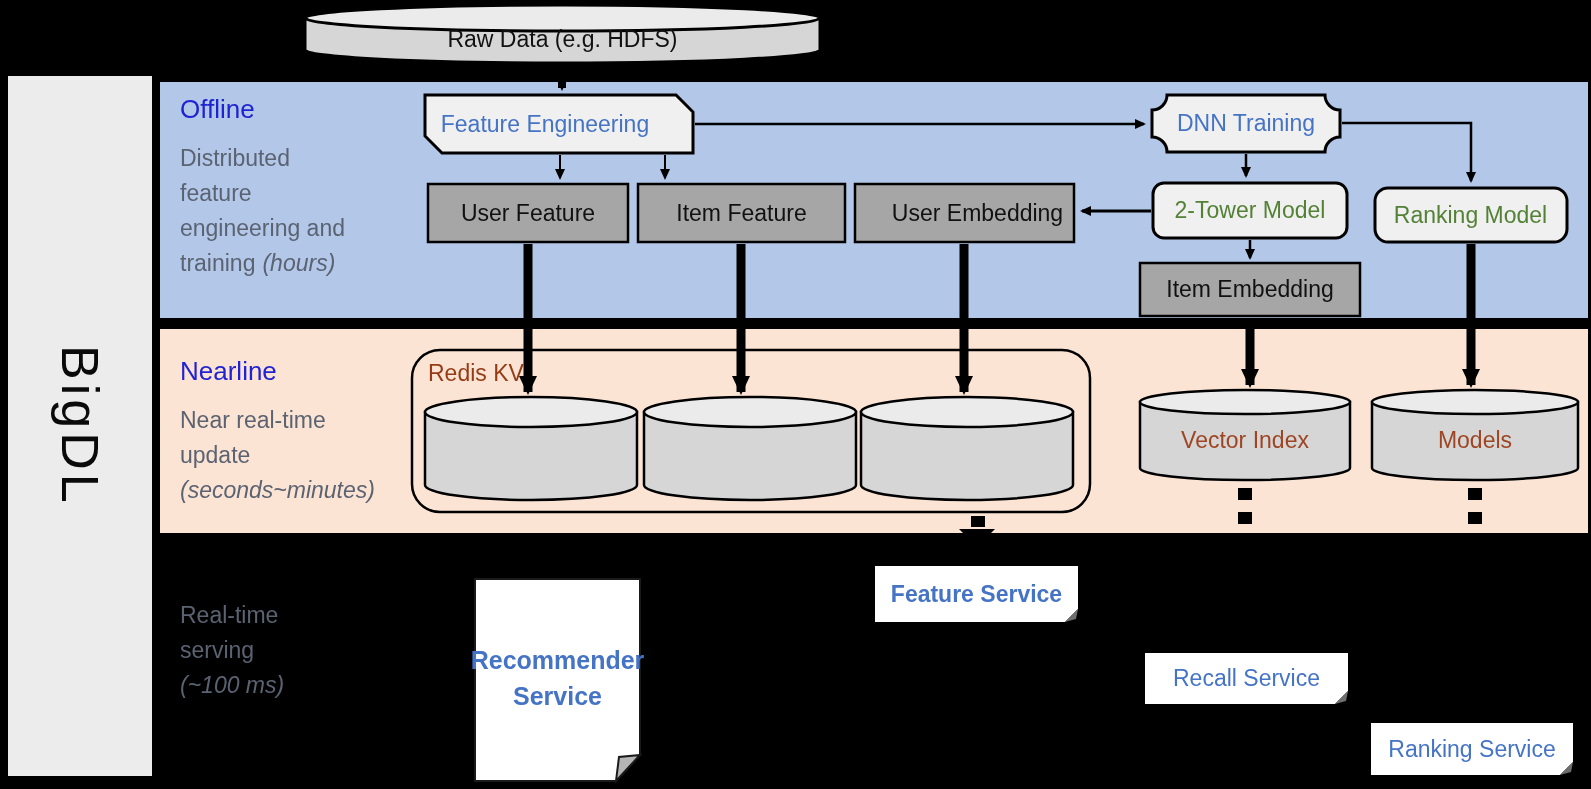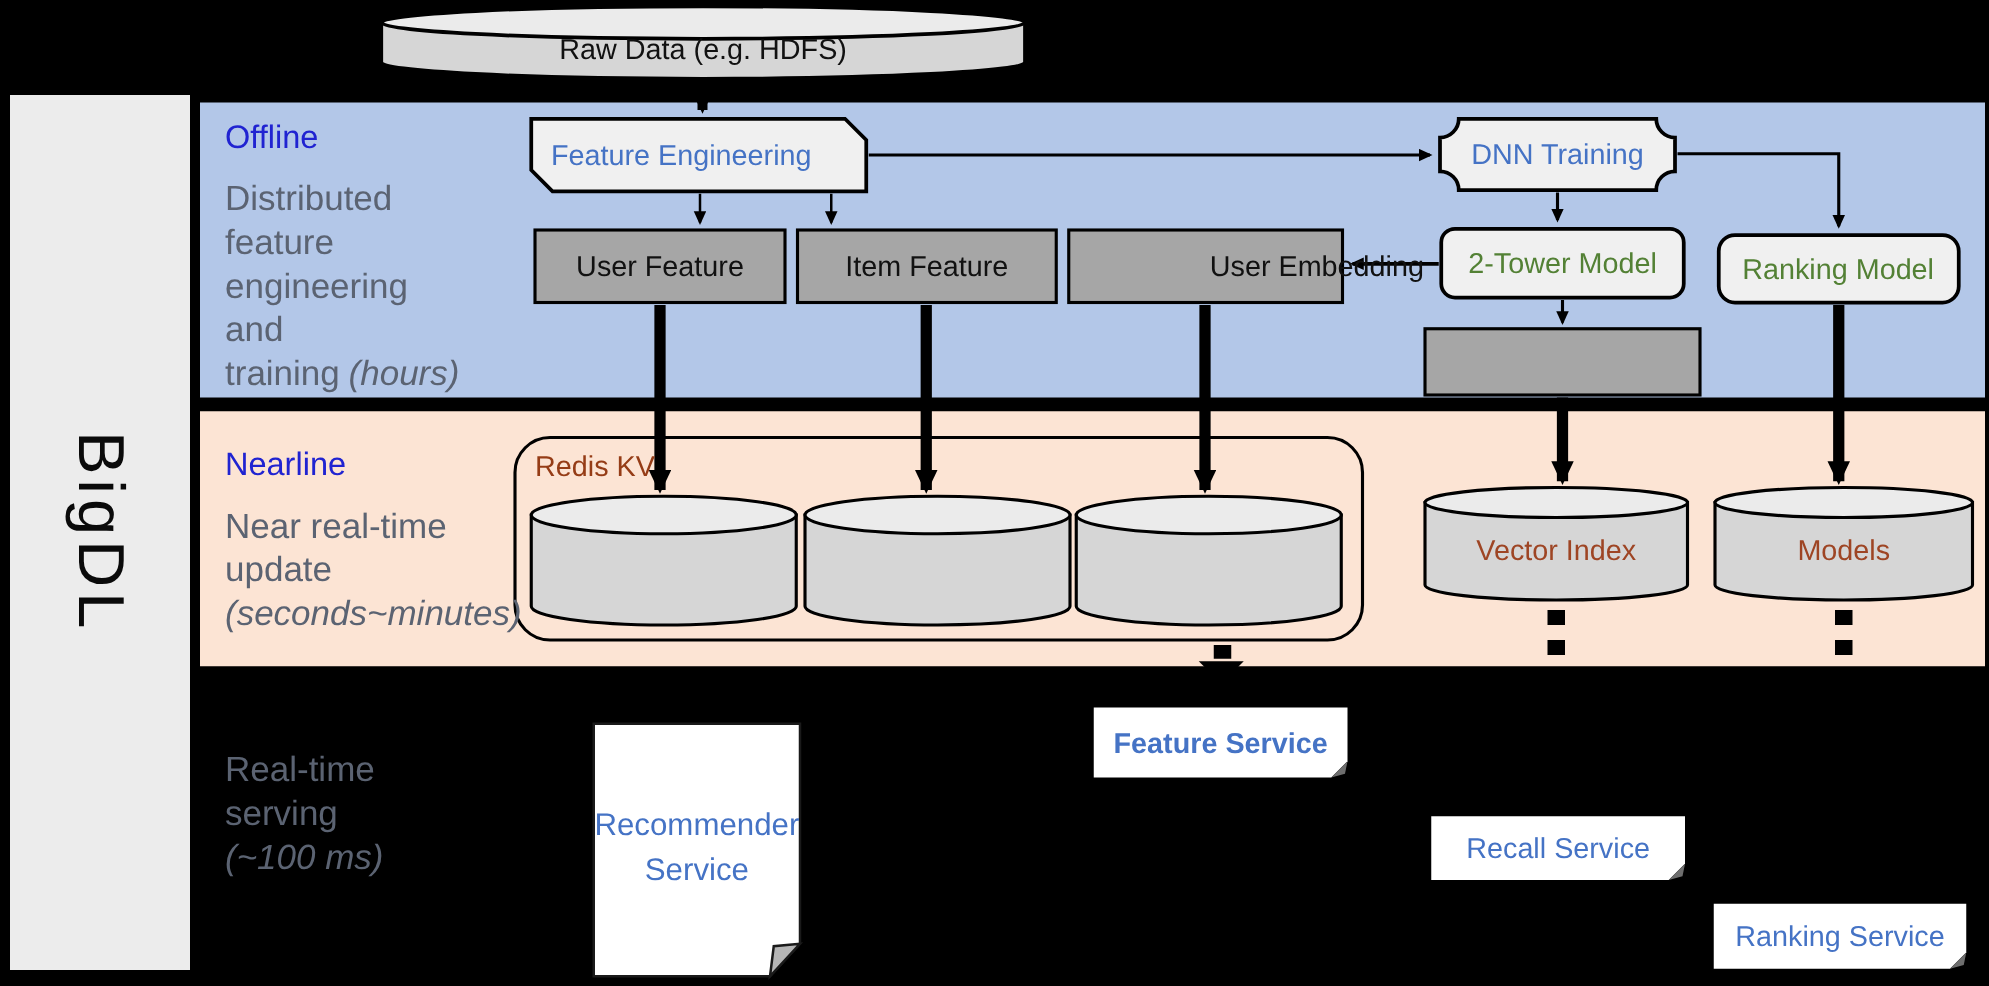--- a/index.html
+++ b/index.html
@@ -23,21 +23,21 @@
     position:absolute;display:flex;align-items:center;justify-content:center;
     text-align:right;font-size:23px;color:#111;line-height:1.15;
   }
   .lbl.left{justify-content:flex-start;text-align:left;}
   .t-blue{color:#4573c5;}
   .t-green{color:#538135;}
   .t-brown{color:#9e4524;}
   .t-redis{color:#953c16;}
   .caption{position:absolute;}
   .cap-title{font-size:26px;color:#2023d1;margin-bottom:16px;}
-  .cap-desc{font-size:28px;color:#5b6372;line-height:35px;}
+  .cap-desc{font-size:23px;color:#5b6372;line-height:35px;}
   .cap-desc .it{font-style:italic;}
   .cap-desc .gap{margin-left:7px;}
   #cap-online .cap-title{font-weight:bold;}
   .doc-label{line-height:36px;font-size:25px;}
 </style>
 </head>
 <body>
 
 <div id="canvas">
 
@@ -136,31 +136,32 @@
     </g>
   </svg>
 
   <div class="lbl" style="left:305px;top:22px;width:515px;height:34px;">Raw Data (e.g. HDFS)</div>
 
   <div class="lbl t-blue" style="left:425px;top:97px;width:240px;height:54px;">Feature Engineering</div>
   <div class="lbl t-blue" style="left:1152px;top:95px;width:188px;height:57px;">DNN Training</div>
 
   <div class="lbl" style="left:428px;top:184px;width:200px;height:58px;">User Feature</div>
   <div class="lbl" style="left:638px;top:184px;width:207px;height:58px;">Item Feature</div>
-  <div class="lbl" style="left:901px;top:184px;width:249px;height:58px;padding-left:28px;">User Embedding</div>
+  <div class="lbl" style="left:825px;top:184px;width:249px;height:58px;padding-left:28px;">User Embedding</div>
 
   <div class="lbl t-green" style="left:1153px;top:183px;width:194px;height:55px;">2-Tower Model</div>
   <div class="lbl t-green" style="left:1375px;top:188px;width:191px;height:54px;">Ranking Model</div>
 
+  <div class="lbl" style="left:1140px;top:263px;width:220px;height:53px;">Item Embedding</div>
 
   <div class="lbl left t-redis" style="left:428px;top:358px;width:220px;height:30px;">Redis KV</div>
   <div class="lbl t-brown" style="left:1140px;top:415px;width:210px;height:50px;">Vector Index</div>
   <div class="lbl t-brown" style="left:1372px;top:415px;width:206px;height:50px;">Models</div>
 
-  <div class="lbl t-blue doc-label" style="left:475px;top:638px;width:165px;height:80px;flex-direction:column;">
+  <div class="lbl t-blue doc-label" style="left:475px;top:638px;width:165px;height:80px;flex-direction:column;font-weight:bold;">
     <div>Recommender</div>
     <div>Service</div>
   </div>
   <div class="lbl t-blue" style="left:875px;top:566px;width:203px;height:56px;font-weight:bold;">Feature Service</div>
   <div class="lbl t-blue" style="left:1145px;top:653px;width:203px;height:51px;">Recall Service</div>
   <div class="lbl t-blue" style="left:1371px;top:723px;width:202px;height:52px;">Ranking Service</div>
 
   <div class="caption" id="cap-offline" style="left:180px;top:94px;width:200px;">
     <div class="cap-title">Offline</div>
     <div class="cap-desc" style="width:195px;">

